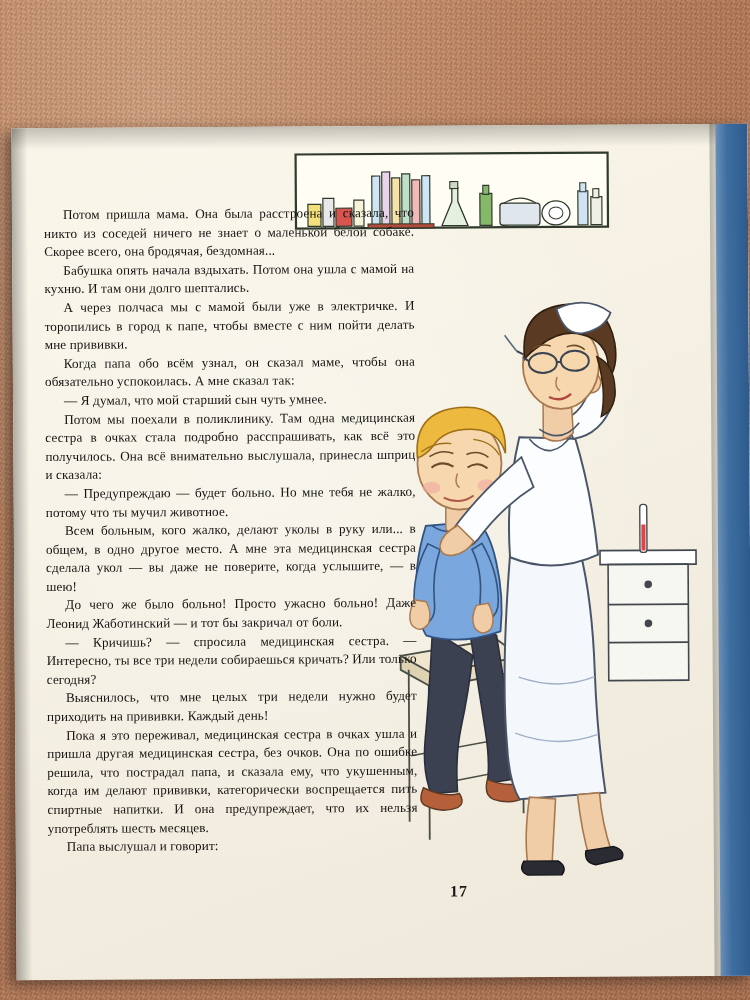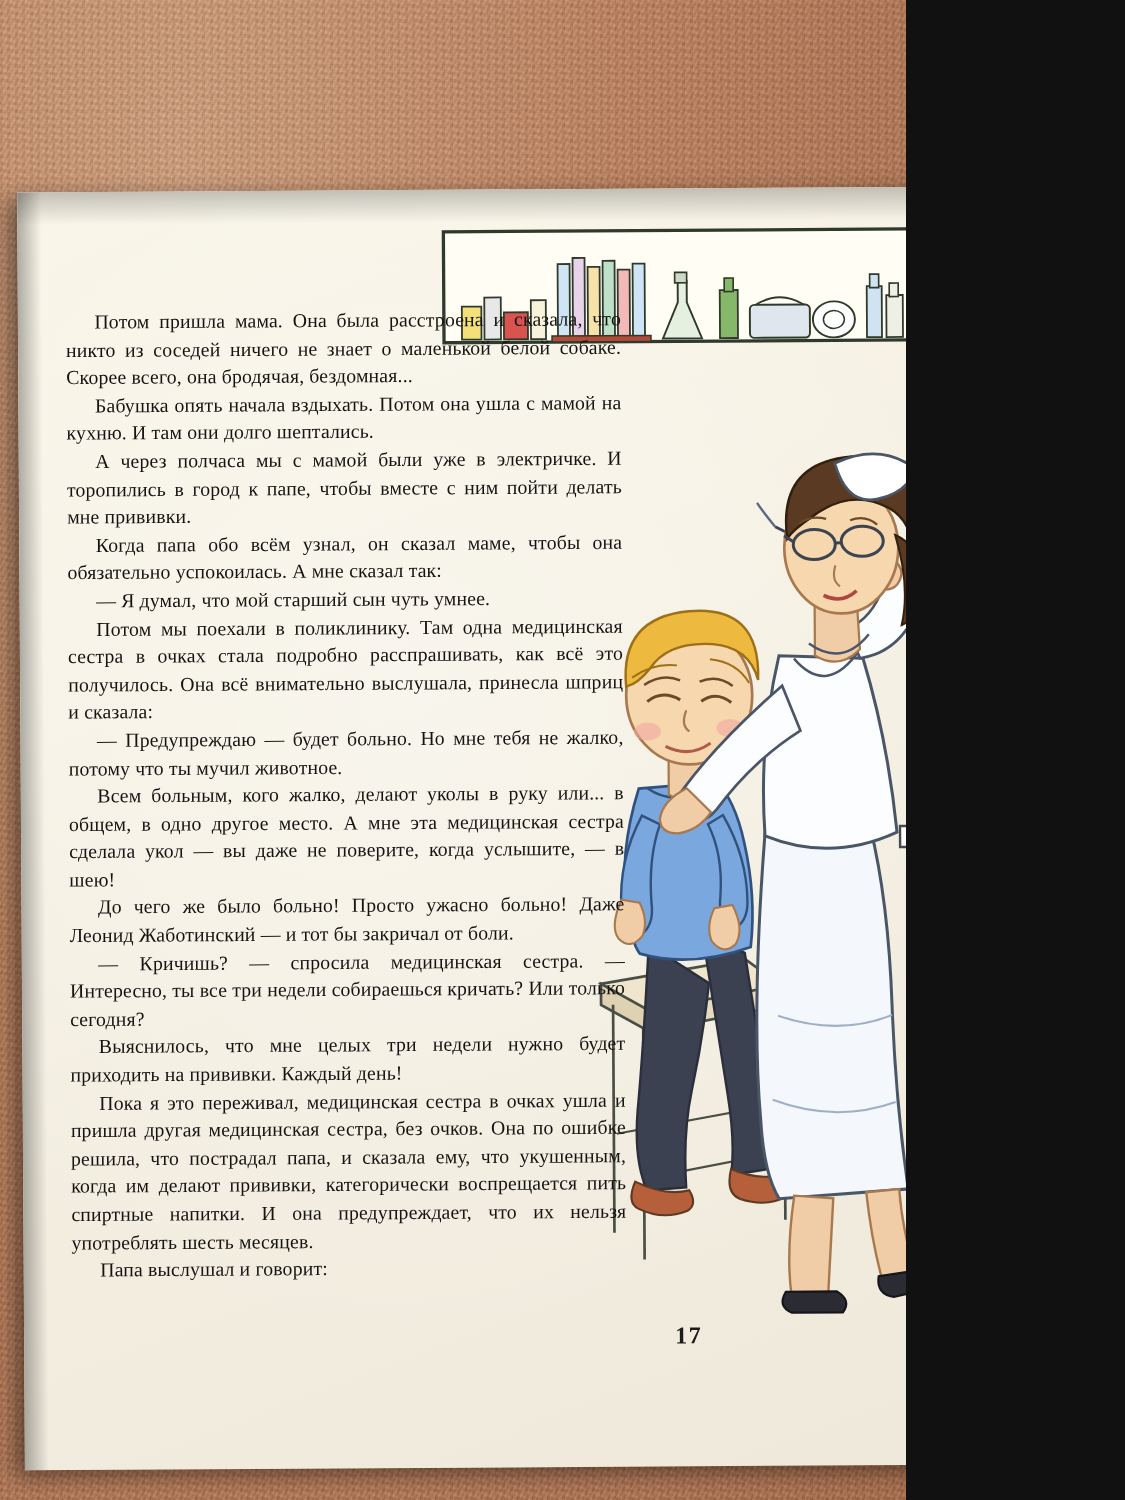--- a/index.html
+++ b/index.html
@@ -10,21 +10,21 @@
   body {
     width: 750px;
     height: 1000px;
     overflow: hidden;
     font-family: "Liberation Serif", serif;
   }
 
   
   .photo {
     position: relative;
-    width: 604px;
+    width: 750px;
     height: 1000px;
     background: #a16207;
     overflow: hidden;
   }
   
   .carpet {
     position: absolute;
     inset: 0;
     background:
       repeating-linear-gradient(118deg, rgba(255,255,255,0.05) 0px, rgba(255,255,255,0.05) 1px, rgba(0,0,0,0.05) 2px, rgba(0,0,0,0.05) 3px),

